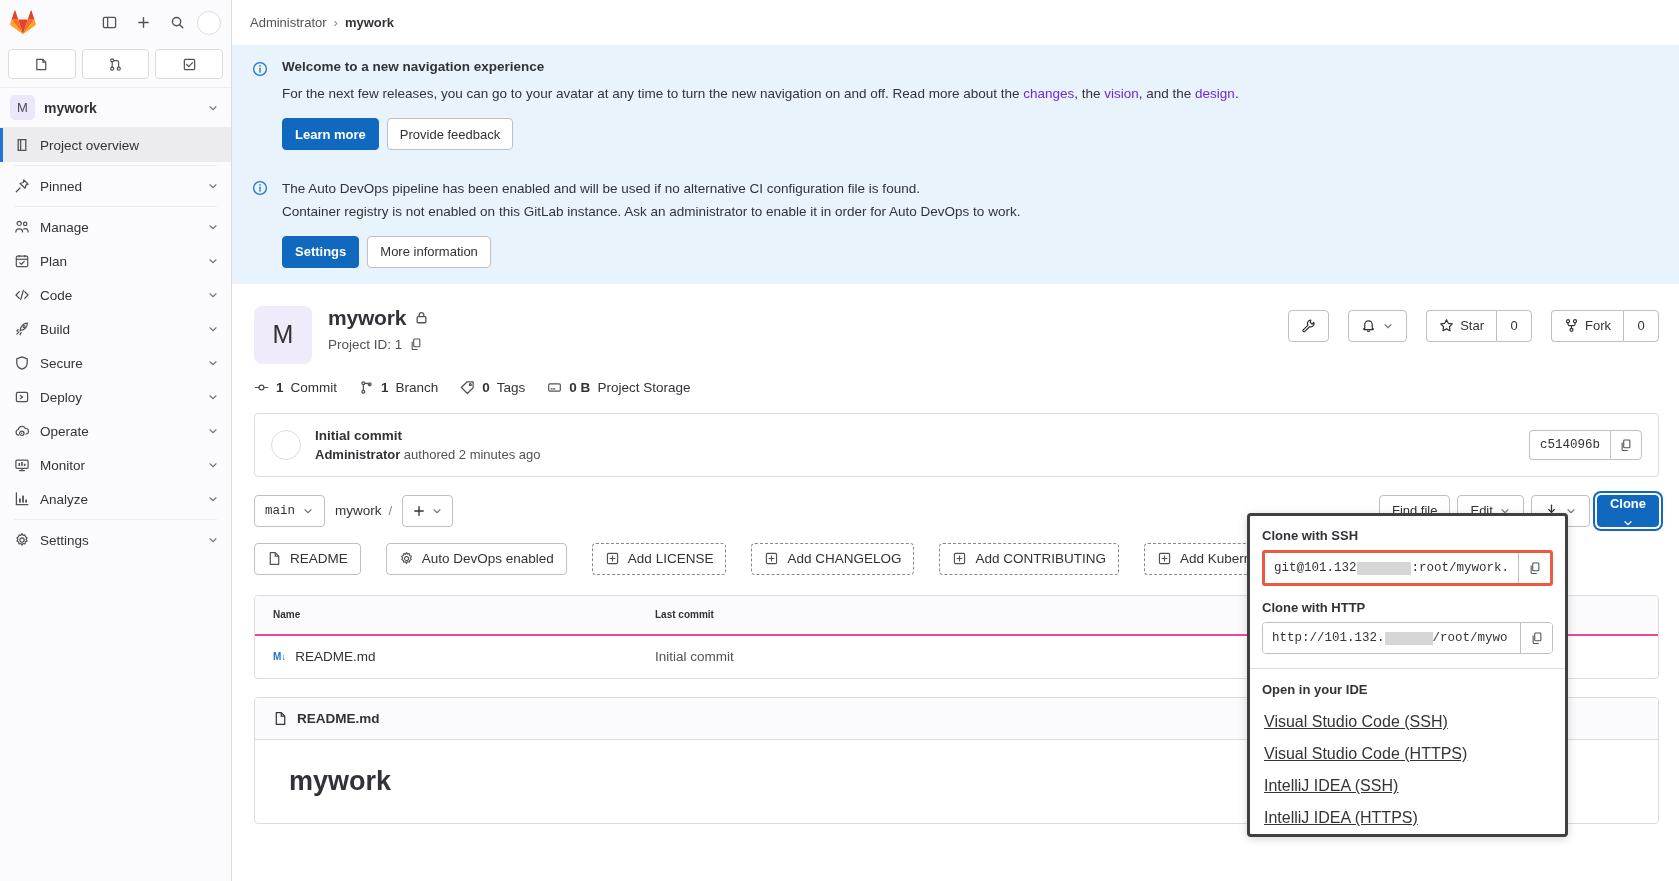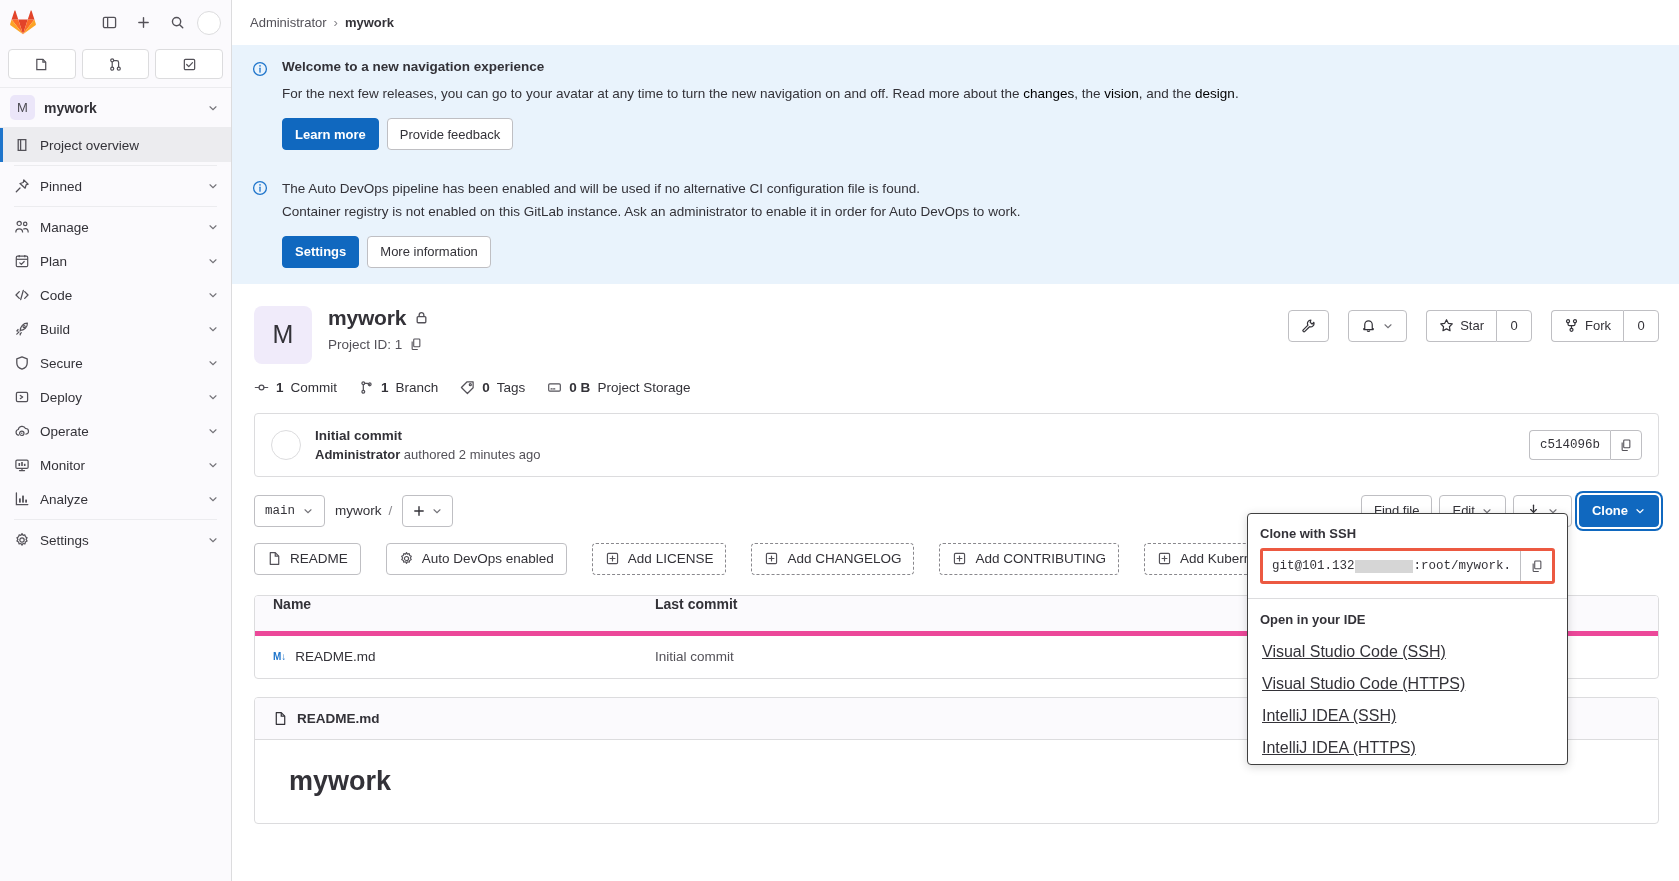--- a/index.html
+++ b/index.html
@@ -89,21 +89,21 @@
   
   .alert {
     background: #e9f3fc; padding: 14px 20px 16px 20px;
     display: flex; gap: 14px; align-items: flex-start;
   }
   .alert + .alert { padding-top: 12px; }
   .alert-icon { color: #1f75cb; flex: 0 0 16px; margin-top: 2px; }
   .alert-body { flex: 1; }
   .alert-title { font-weight: bold; font-size: 13.5px; color: #333238; margin-bottom: 9px; }
   .alert-text { font-size: 13.5px; color: #333238; line-height: 1.65; }
-  .alert-text a { color: #000000; text-decoration: none; cursor: pointer; }
+  .alert-text a { color: #6d28d9; text-decoration: none; cursor: pointer; }
   .alert-actions { display: flex; gap: 8px; margin-top: 13px; }
   .btn {
     border: 1px solid #bfbfc3; background: #fff; color: #333238;
     border-radius: 4px; padding: 0 12px; height: 32px;
     font-size: 13px; font-family: inherit; cursor: pointer;
     display: inline-flex; align-items: center; gap: 6px; white-space: nowrap;
   }
   .btn-primary { background: #1068bf; border-color: #1068bf; color: #ffffff; font-weight: bold; }
 
   
@@ -180,40 +180,41 @@
   .plus-btn {
     border: 1px solid #bfbfc3; border-radius: 4px; background: #fff;
     height: 32px; padding: 0 9px; display: flex; align-items: center; gap: 5px;
     cursor: pointer; color: #333238;
   }
   .toolbar-spacer { flex: 1; }
   .toolbar-right { display: flex; gap: 7px; align-items: center; }
   .btn-clone {
     background: #1068bf; border-color: #1068bf; color: #fff; font-weight: bold;
     box-shadow: 0 0 0 2px #fff, 0 0 0 4px #1068bf;
+    flex-direction: column;
   }
 
   
   .chips { display: flex; flex-wrap: wrap; gap: 25px; margin-top: 16px; }
   .chip {
     border: 1px solid #bfbfc3; border-radius: 4px; background: #fff;
     height: 32px; padding: 0 12px; display: flex; align-items: center; gap: 8px;
     font-size: 13.5px; cursor: pointer; color: #333238; white-space: nowrap;
   }
   .chip.dashed { border-style: dashed; border-color: #89888d; text-align: right; }
   .chip .cico { width: 15px; height: 15px; color: #535158; flex: 0 0 15px; }
 
   
   .file-table {
     margin-top: 20px; border: 1px solid #dcdcde; border-radius: 4px;
     overflow: hidden; background: #fff;
   }
   .ft-head {
-    display: flex; background: #fbfafd; border-bottom: 5px solid #ec4899;
-    height: 40px; align-items: flex-start; font-size: 14px; font-weight: bold; color: #333238;
+    display: flex; background: #fbfafd; border-bottom: 2px solid #ec4899;
+    height: 40px; align-items: center; font-size: 10px; font-weight: bold; color: #333238;
   }
   .ft-row { display: flex; height: 42px; align-items: center; font-size: 13.5px; }
   .ft-name { flex: 0 0 400px; padding-left: 18px; display: flex; align-items: center; gap: 9px; }
   .ft-commit { flex: 1; color: #535158; }
   .md-ico { color: #1f75cb; font-size: 10px; font-weight: bold; font-family: "Liberation Sans", sans-serif;}
   .ft-row .fname { color: #333238; cursor: pointer; }
 
   
   .readme-panel {
     margin-top: 18px; border: 1px solid #dcdcde; border-radius: 4px;
@@ -223,21 +224,21 @@
     height: 42px; background: #fbfafd; border-bottom: 1px solid #dcdcde;
     display: flex; align-items: center; gap: 9px; padding: 0 18px;
     font-size: 13.5px; font-weight: bold; color: #333238;
   }
   .readme-body { padding: 26px 34px; }
   .readme-h1 { font-size: 27px; font-weight: bold; color: #333238; }
 
   
   .clone-pop {
     position: absolute; top: 513px; left: 1247px; width: 321px;
-    background: #fff; border: 1px solid #404040; border-radius: 4px;
+    background: #fff; border: 3px solid #404040; border-radius: 4px;
     box-shadow: 0 2px 10px rgba(0,0,0,0.16);
     z-index: 50; overflow: hidden;
   }
   .clone-sec { padding: 12px 12px 14px 12px; }
   .clone-label { font-size: 13px; font-weight: bold; color: #333238; margin-bottom: 7px; }
   .clone-field {
     display: flex; align-items: stretch; border: 1px solid #bfbfc3;
     border-radius: 4px; overflow: hidden; height: 32px; background: #fff; justify-content: center;
   }
   .clone-field.focused {
@@ -792,20 +793,36 @@
               <span>:root/mywork.</span>
             </div>
           <div class="clone-copy">
             <svg width="14" height="14" viewBox="0 0 16 16" fill="none" stroke="currentColor" stroke-width="1.25">
                 <rect x="5.4" y="2.2" width="7" height="9" rx="1"></rect>
                 <path d="M3.6 5v8.3a1 1 0 001 1h5.4"></path>
               </svg>
           </div>
         </div>
       </div>
+      <div class="clone-sec" style="padding-top:0">
+        <div class="clone-label">Clone with HTTP</div>
+        <div class="clone-field">
+          <div class="clone-input">
+              <span>http://101.132.</span>
+              <span class="redact" style="width:48px"></span>
+              <span>/root/mywo</span>
+            </div>
+          <div class="clone-copy">
+            <svg width="14" height="14" viewBox="0 0 16 16" fill="none" stroke="currentColor" stroke-width="1.25">
+                <rect x="5.4" y="2.2" width="7" height="9" rx="1"></rect>
+                <path d="M3.6 5v8.3a1 1 0 001 1h5.4"></path>
+              </svg>
+          </div>
+        </div>
+      </div>
       <div class="clone-divider"></div>
       <div class="ide-head">Open in your IDE</div>
       <div class="ide-item">Visual Studio Code (SSH)</div>
       <div class="ide-item">Visual Studio Code (HTTPS)</div>
       <div class="ide-item">IntelliJ IDEA (SSH)</div>
       <div class="ide-item">IntelliJ IDEA (HTTPS)</div>
     </div>
 
   </main>
 </div>

